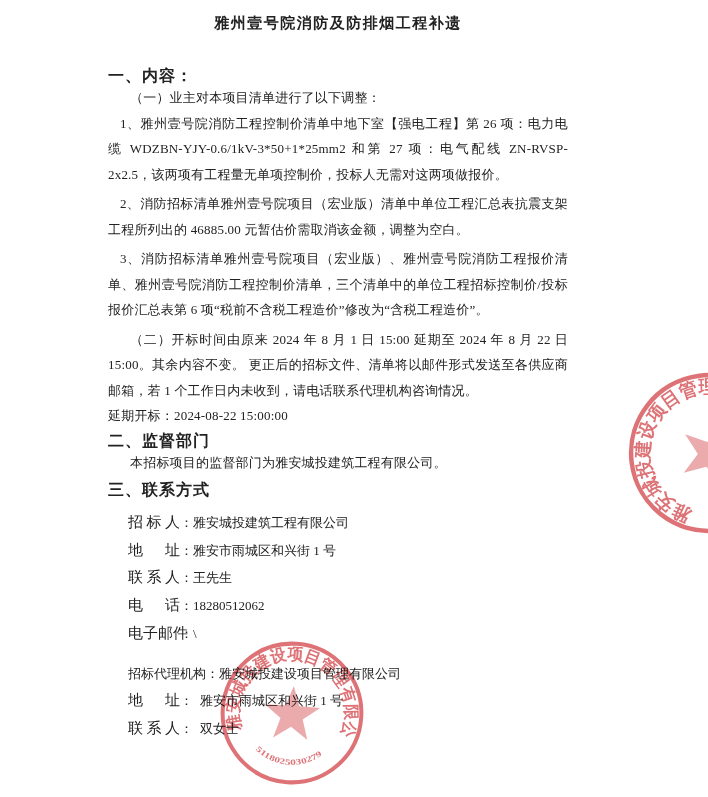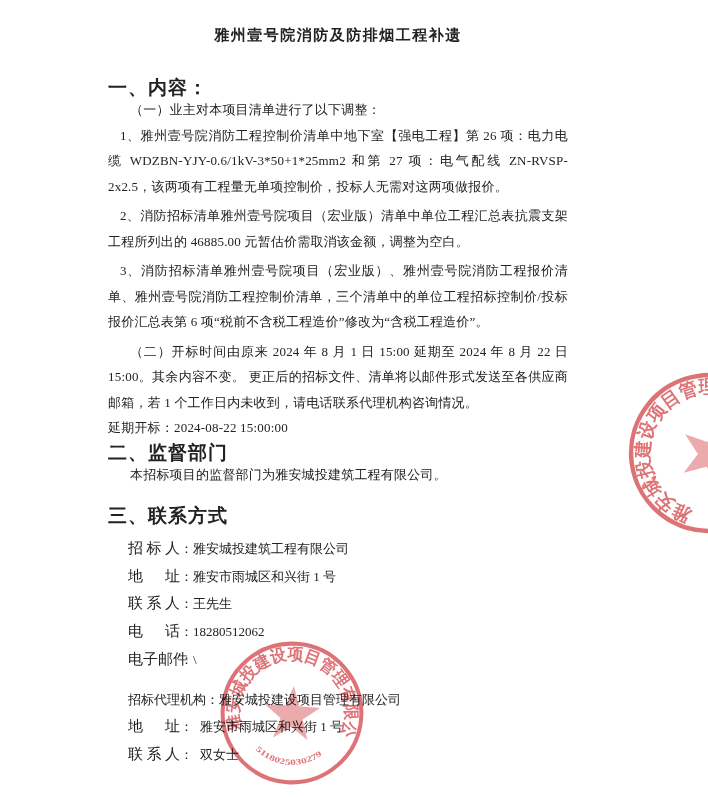--- a/index.html
+++ b/index.html
@@ -15,45 +15,45 @@
     width: 708px; height: 797px;
     overflow: hidden;
     background: #ffffff;
   }
   .content {
     position: absolute;
     left: 108px; top: 0;
     width: 460px;
   }
   .doc-title {
-    padding-top: 25px;
+    padding-top: 13px;
     text-align: center;
     font-size: 15px;
     font-weight: bold;
     letter-spacing: 1.5px;
     line-height: 20px;
   }
   .doc-subtitle {
     margin-top: 9px;
     text-align: center;
     font-size: 14px;
     font-weight: bold;
     letter-spacing: 0.5px;
     line-height: 19px;
   }
   h3.sec {
     margin: 0;
-    font-size: 19px;
+    font-size: 16px;
     font-weight: bold;
     letter-spacing: 1px;
     line-height: 19px;
   }
   #sec1-heading { margin-top: 33px; }
   #sec2-heading { margin-top: 2px; }
-  #sec3-heading { margin-top: 19px; }
+  #sec3-heading { margin-top: 5px; }
   p.body-p {
     margin: 0;
     font-size: 13px;
     line-height: 25.5px;
     text-align: justify;
     letter-spacing: 0.2px;
   }
   p.gap { margin-top: 4px; }
   .ind-a { text-indent: 22px; }   
   .ind-b { text-indent: 12px; }   

